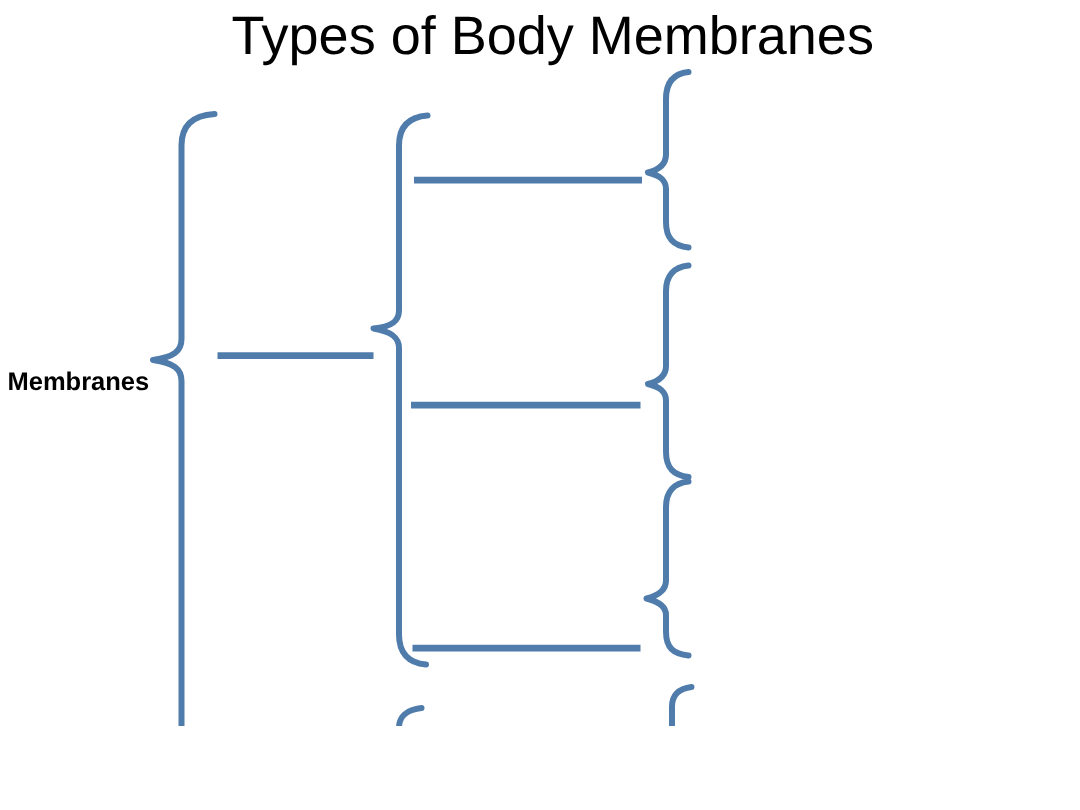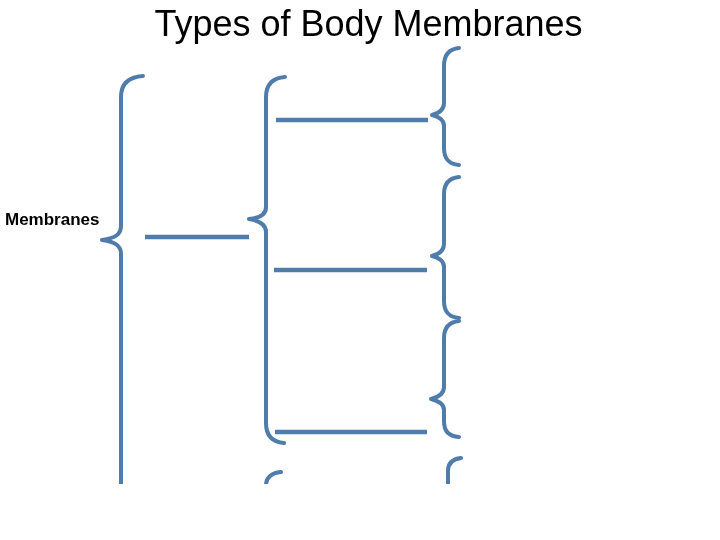--- a/index.html
+++ b/index.html
@@ -25,21 +25,21 @@
     font-size: 36px;
     font-weight: 400;
     letter-spacing: 0px;
     color: var(--color-title_text, #000000);
     margin: 0;
     line-height: 46px;
   }
   .root-label {
     position: absolute;
     left: 5px;
-    top: 210px;
+    top: 245px;
     font-size: 17px;
     font-weight: bold;
     color: var(--color-label_text, #000000);
     line-height: 20px;
     white-space: nowrap;
   }
   svg.brace-diagram {
     position: absolute;
     left: 0;
     top: 0;

